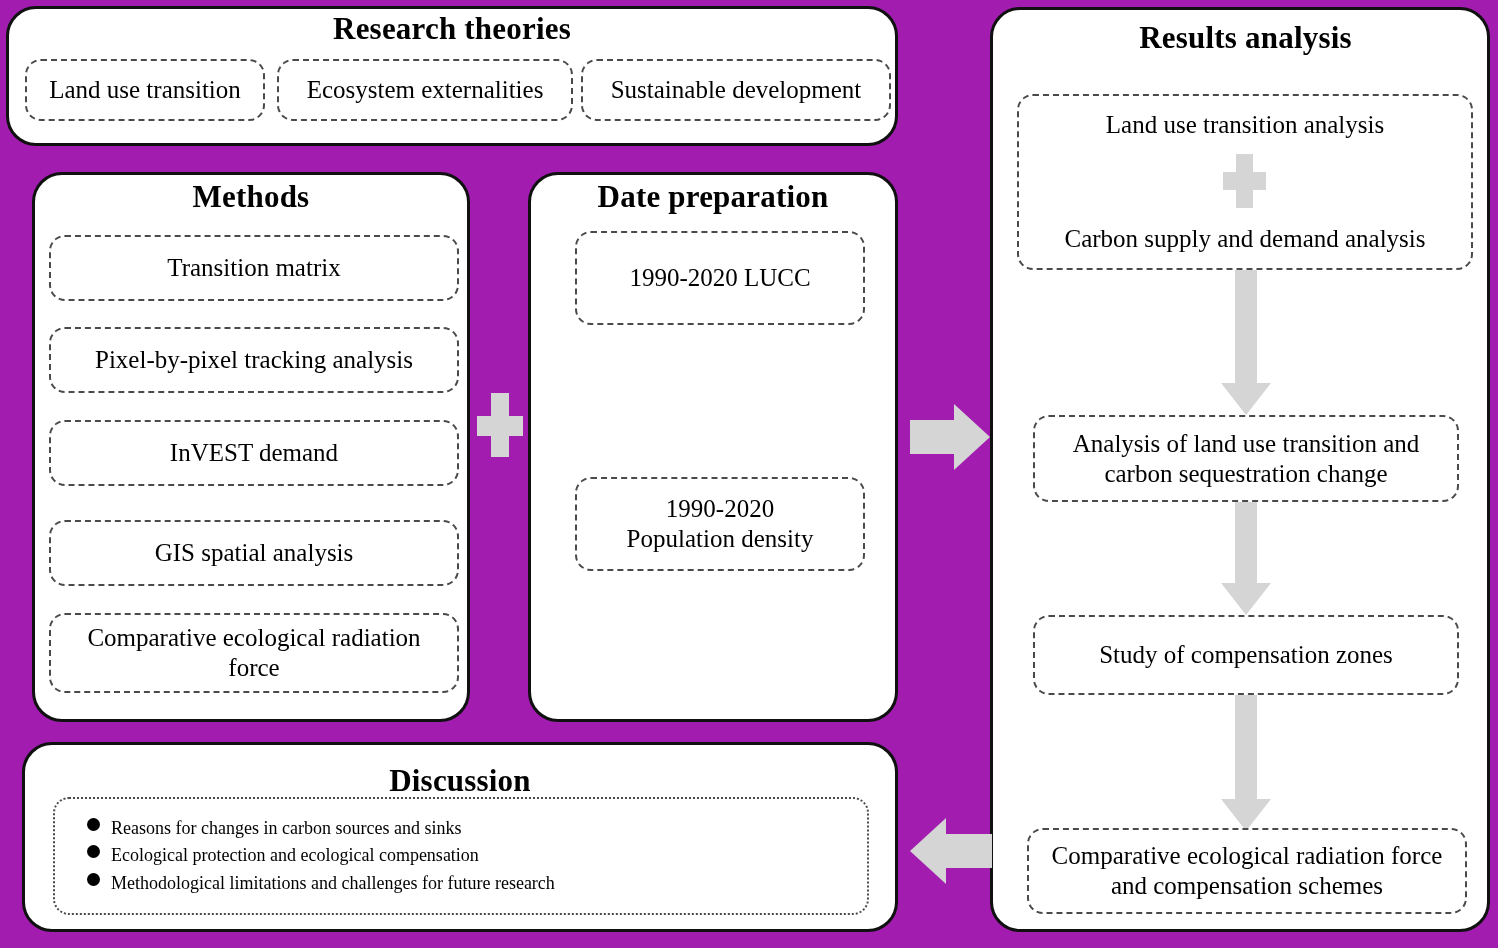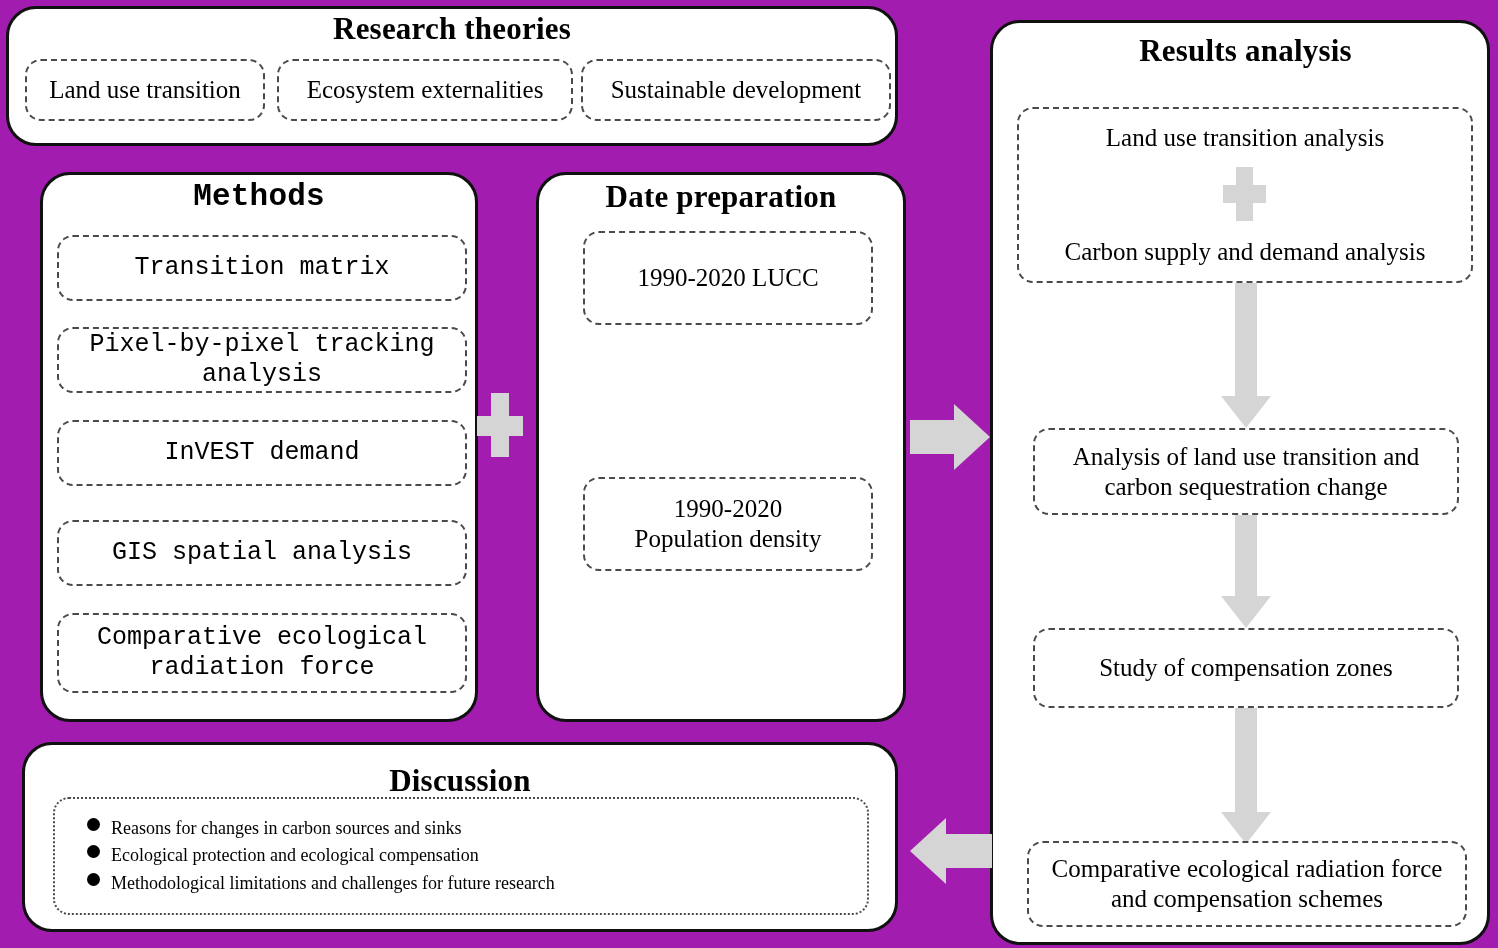--- a/index.html
+++ b/index.html
@@ -149,61 +149,61 @@
       <span class="txt">Land use transition</span>
     </div>
     <div class="dbox" style="left:268px; top:50px; width:296px; height:62px;">
       <span class="txt">Ecosystem externalities</span>
     </div>
     <div class="dbox" style="left:572px; top:50px; width:310px; height:62px;">
       <span class="txt">Sustainable development</span>
     </div>
   </div>
 
-  <div class="panel" style="left:40px; top:172px; width:438px; height:550px;font-family:Liberation Mono, monospace;">
+  <div class="panel" style="left:32px; top:172px; width:438px; height:550px;">
     <div class="panel-title" style="margin-top:6px;">Methods</div>
     <div class="dbox" style="left:14px; top:60px; width:410px; height:66px;">
       <span class="txt">Transition matrix</span>
     </div>
     <div class="dbox" style="left:14px; top:152px; width:410px; height:66px;">
       <span class="txt">Pixel-by-pixel tracking analysis</span>
     </div>
     <div class="dbox" style="left:14px; top:245px; width:410px; height:66px;">
       <span class="txt">InVEST demand</span>
     </div>
     <div class="dbox" style="left:14px; top:345px; width:410px; height:66px;">
       <span class="txt">GIS spatial analysis</span>
     </div>
     <div class="dbox" style="left:14px; top:438px; width:410px; height:80px;">
       <span class="txt">Comparative ecological radiation force</span>
     </div>
   </div>
 
-  <div class="panel" style="left:528px; top:172px; width:370px; height:550px;margin-left:8px;">
+  <div class="panel" style="left:528px; top:172px; width:370px; height:550px;">
     <div class="panel-title" style="margin-top:6px;">Date preparation</div>
     <div class="dbox" style="left:44px; top:56px; width:290px; height:94px;text-align:center;">
       <span class="txt">1990-2020 LUCC</span>
     </div>
     <div class="dbox" style="left:44px; top:302px; width:290px; height:94px; white-space:pre-line;">
       <span class="txt" style="white-space:pre-line;">1990-2020
 Population density</span>
     </div>
   </div>
 
   <div class="plus" style="left:477px; top:393px; width:44px; height:64px;">
     <div style="position:absolute; left:14px; top:0; width:18px; height:64px; background:#d5d5d5;"></div>
     <div style="position:absolute; left:0; top:23px; width:46px; height:20px; background:#d5d5d5;"></div>
   </div>
 
   <div class="arrow-h right" style="left:910px; top:404px; width:80px; height:66px;">
     <div class="shaft" style="left:0; width:48px; height:34px;"></div>
     <div class="head"></div>
   </div>
 
-  <div class="panel" style="left:990px; top:20px; width:500px; height:925px;padding-left:11px;">
+  <div class="panel" style="left:990px; top:7px; width:500px; height:925px;padding-left:11px;">
     <div class="panel-title" style="margin-top:12px;">Results analysis</div>
 
     <div class="dbox" style="left:24px; top:84px; width:456px; height:176px; flex-direction:column; justify-content:space-between; padding:14px 8px;">
       <span class="txt">Land use transition analysis</span>
       <span class="txt">Carbon supply and demand analysis</span>
     </div>
     <div class="plus" style="left:230px; top:144px; width:44px; height:54px;">
       <div style="position:absolute; left:13px; top:0; width:17px; height:54px; background:#d5d5d5;"></div>
       <div style="position:absolute; left:0; top:18px; width:43px; height:18px; background:#d5d5d5;"></div>
     </div>

